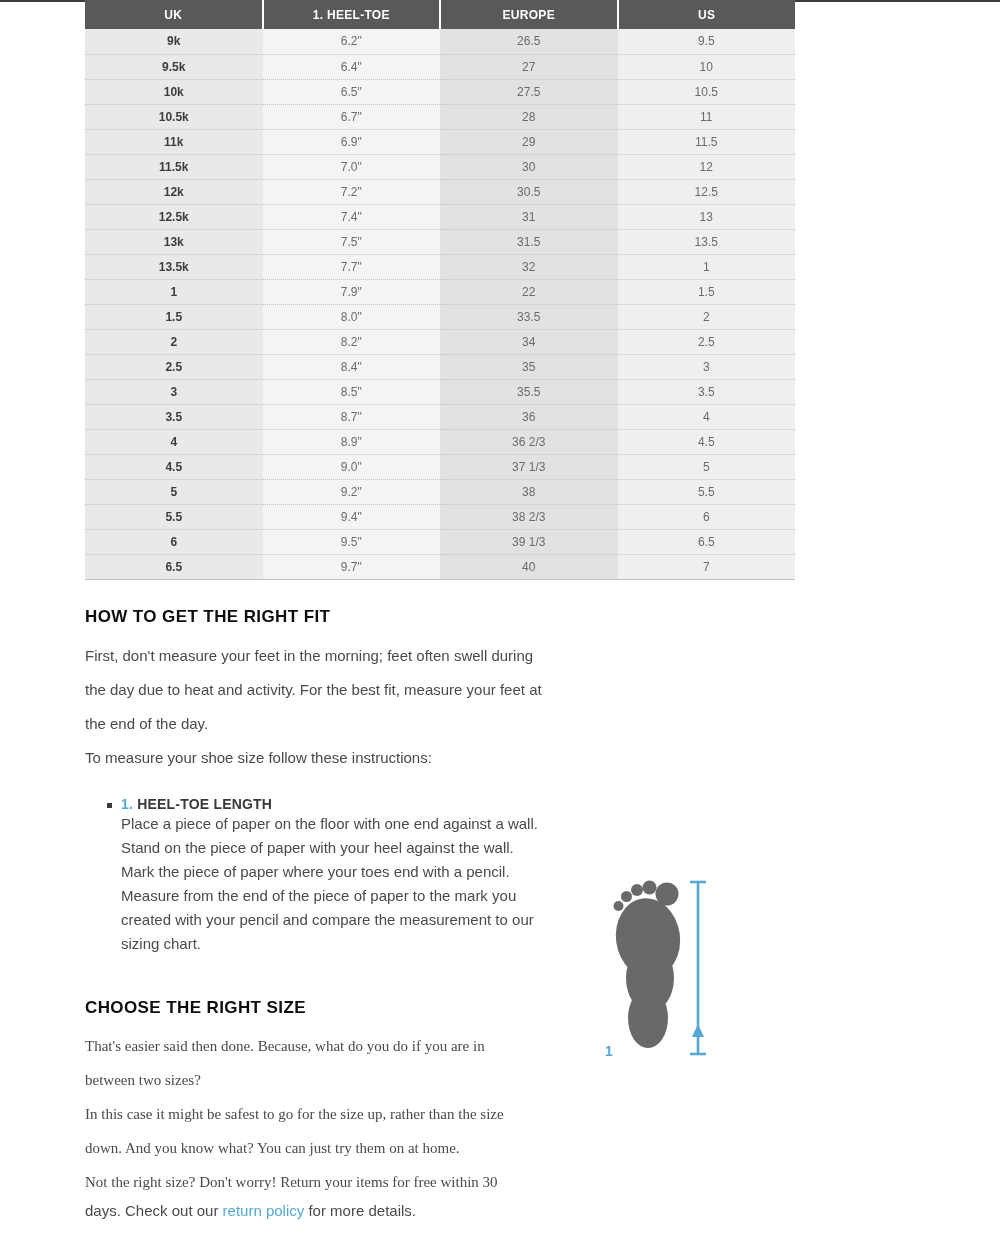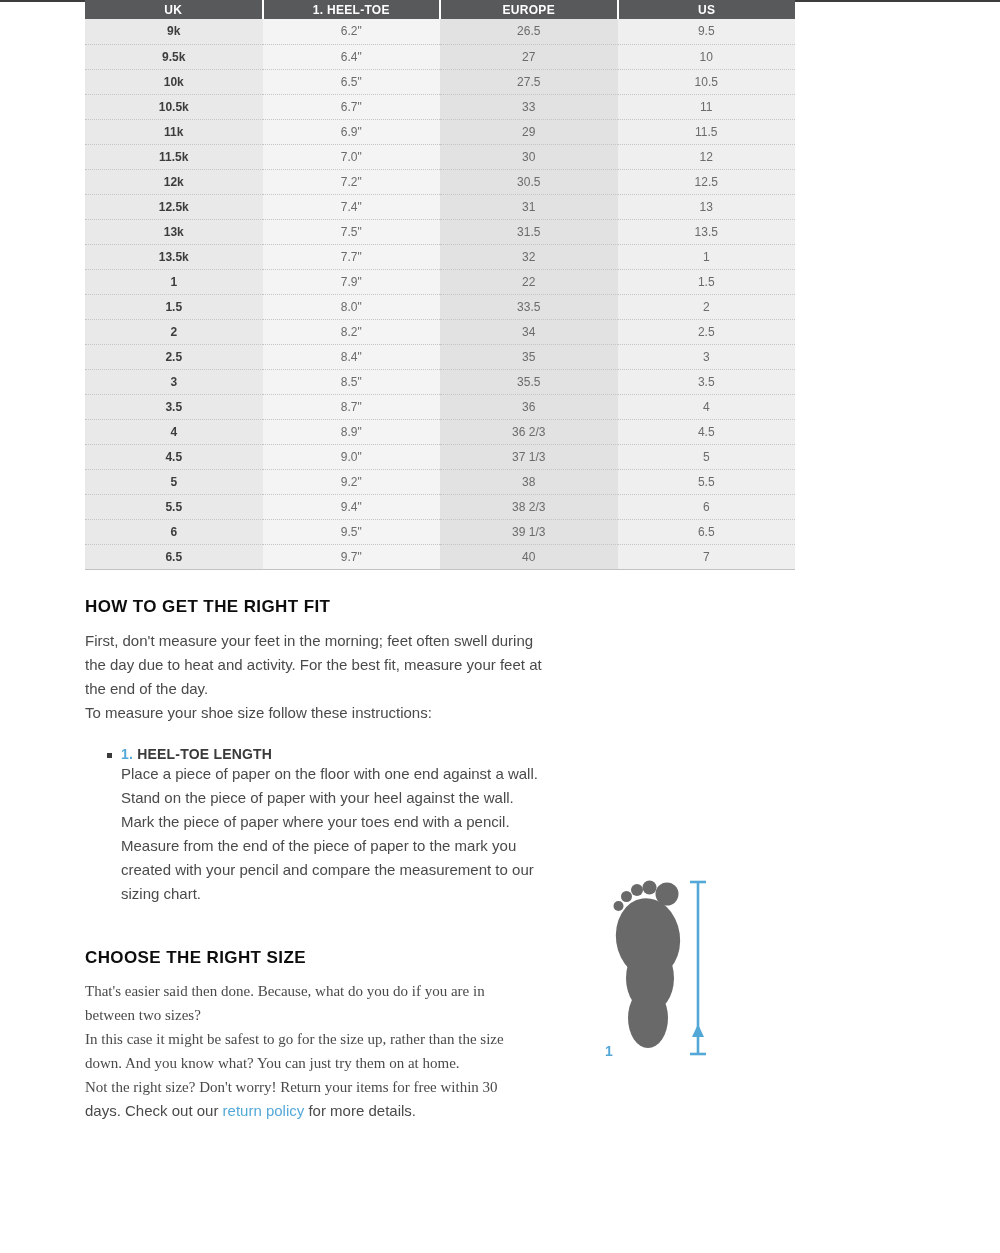--- a/index.html
+++ b/index.html
@@ -8,34 +8,34 @@
   .page { position:relative; width:1000px; height:1253px; background:#fff; overflow:hidden; }
   .top-divider { position:absolute; top:0; left:0; width:100%; height:2px; background:#3c3c3c; }
   .content { position:absolute; left:85px; top:0; width:710px; }
 
   .sec-heading { font-weight:800; font-size:17px; letter-spacing:.4px; color:#0d0d0d; }
   .page-title { margin-top:48px; margin-bottom:14px; }
 
   table.size-table { width:710px; border-collapse:collapse; table-layout:fixed; border-bottom:1px solid #c2c2c2; }
   table.size-table th {
     background:#58595b; color:#ffffff; font-size:12px; font-weight:700;
-    height:19px; text-align:center; letter-spacing:.3px; border-left:2px solid #ffffff;
+    height:29px; text-align:center; letter-spacing:.3px; border-left:2px solid #ffffff;
   }
   table.size-table th:first-child { border-left:none; }
   table.size-table td {
     height:25px; text-align:center; font-size:12px; color:#6b6b6b;
   }
   table.size-table tbody tr + tr td { border-top:1px dotted #c5c5c5; }
   table.size-table td.c0 { background:#e9e9e9; color:#3d3d3d; font-weight:700;margin-top:32px; }
   table.size-table td.c1 { background:#f4f4f4; }
   table.size-table td.c2 { background:#e2e2e2; }
   table.size-table td.c3 { background:#efefef; }
 
   .fit-heading { margin-top:27px; }
-  .body-par { margin-top:12px; font-size:15px; line-height:24px; color:#4a4a4a; white-space:pre-line; width:580px; }
+  .body-par { margin-top:12px; font-size:15px; line-height:34px; color:#4a4a4a; white-space:pre-line; width:580px; }
 
   .step-item { display:flex; margin-top:21px; margin-left:22px; }
   .step-marker { width:5px; height:5px; background:#3a3a3a; margin-top:7px; flex:0 0 auto; }
   .step-body { margin-left:9px; }
   .step-heading { font-size:14px; font-weight:700; color:#3a3a3a; letter-spacing:.2px; }
   .step-number { color:#54a8d8; }
   .step-text { font-size:15px; line-height:24px; color:#4a4a4a; white-space:pre-line; width:560px; }
 
   .choose-heading { margin-top:42px; }
   .link-line { font-size:15px; line-height:24.5px; color:#4a4a4a; }
@@ -75,21 +75,21 @@
           </tr>
           <tr>
             <td class="c0">10k</td>
             <td class="c1">6.5"</td>
             <td class="c2">27.5</td>
             <td class="c3">10.5</td>
           </tr>
           <tr>
             <td class="c0">10.5k</td>
             <td class="c1">6.7"</td>
-            <td class="c2">33</td>
+            <td class="c2">28</td>
             <td class="c3">11</td>
           </tr>
           <tr>
             <td class="c0">11k</td>
             <td class="c1">6.9"</td>
             <td class="c2">29</td>
             <td class="c3">11.5</td>
           </tr>
           <tr>
             <td class="c0">11.5k</td>

